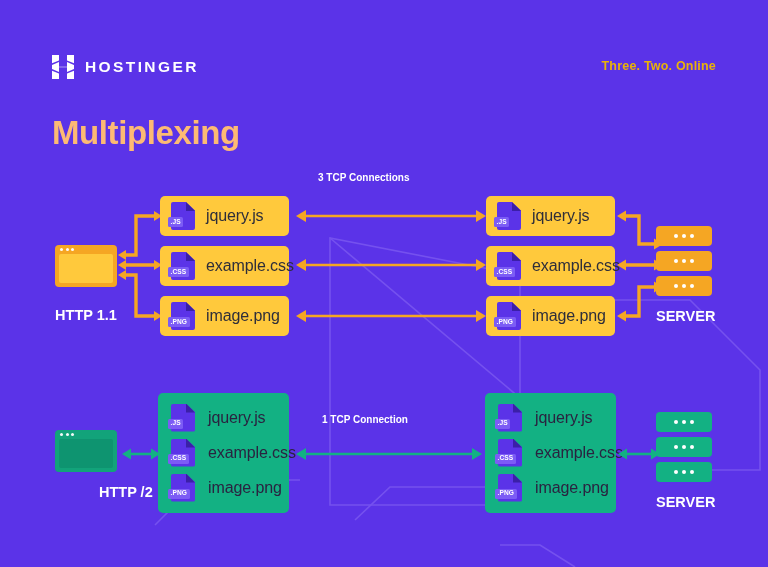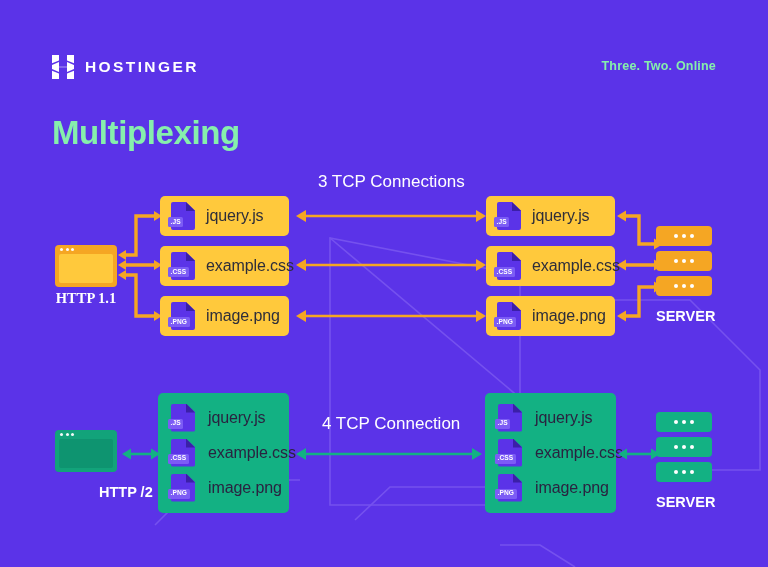--- a/index.html
+++ b/index.html
@@ -11,22 +11,22 @@
     overflow:hidden;
     color:#ffffff;
   }
   
   .bg-deco { position:absolute; inset:0; z-index:0; pointer-events:none; }
 
   
   .brand { position:absolute; left:52px; top:55px; display:flex; align-items:center; gap:11px; z-index:5;justify-content:center; }
   .brand-mark { width:22px; height:24px; display:block; }
   .brand-name { font-size:15.5px; font-weight:bold; letter-spacing:2.4px; color:#fff; line-height:1; }
-  .tagline { position:absolute; right:52px; top:59px; font-size:12.5px; font-weight:bold; color:#86efac; letter-spacing:.2px; z-index:5;}
-  .page-title { position:absolute; left:52px; top:114px; font-size:33px; font-weight:bold; letter-spacing:-.4px; color:#86efac; z-index:5;}
+  .tagline { position:absolute; right:52px; top:59px; font-size:12.5px; font-weight:bold; color:#eab308; letter-spacing:.2px; z-index:5;}
+  .page-title { position:absolute; left:52px; top:114px; font-size:33px; font-weight:bold; letter-spacing:-.4px; color:#fdba74; z-index:5;}
 
   
   .abs { position:absolute; z-index:3; }
 
   
   .browser { border-radius:4px; overflow:hidden; }
   .browser .bar { height:9px; display:flex; align-items:center; padding-left:5px; gap:2.5px;}
   .browser .dot { width:3px; height:3px; border-radius:50%; background:rgba(255,255,255,.95); }
   .browser .screen { flex:1; }
   .browser-yellow { width:62px; height:42px; background:#F5A623; display:flex; flex-direction:column;}
@@ -70,21 +70,21 @@
   .mux-row { display:flex; align-items:center; gap:13px; height:35px; }
 
   
   .server-stack { display:flex; flex-direction:column; gap:5px; }
   .server-bar { width:56px; height:20px; border-radius:4px; display:flex; align-items:center; justify-content:center; gap:4px; }
   .server-bar.orange { background:#F5A623; }
   .server-bar.green  { background:#13B183; }
   .server-bar .sdot { width:4px; height:4px; border-radius:50%; background:#fff; }
 
   
-  .conn-label { font-size:17px; font-weight:normal; color:#fff; white-space:nowrap; }
+  .conn-label { font-size:10px; font-weight:bold; color:#fff; white-space:nowrap; }
 </style>
 </head>
 <body>
 
 <svg class="bg-deco" width="768" height="567" viewBox="0 0 768 567">
   <g stroke="#7A57F0" stroke-width="1.6" fill="none" opacity="0.85">
     <path d="M330 238 L330 505 L520 505 L520 275 Z"></path>
     <path d="M330 238 L520 398"></path>
     <path d="M610 300 L690 300 L760 370 L760 470 L690 470"></path>
     <path d="M355 520 L390 487 L560 487"></path>
@@ -108,21 +108,21 @@
 
 <div class="abs" style="left:55px; top:245px;">
   <div class="browser browser-yellow">
     <div class="bar">
       <span class="dot"></span>
       <span class="dot"></span>
       <span class="dot"></span>
     </div>
     <div class="screen"></div>
   </div>
-  <div class="node-label" style="margin-top:3px;font-family:Liberation Serif, serif;">HTTP 1.1</div>
+  <div class="node-label" style="margin-top:20px;">HTTP 1.1</div>
 </div>
 
 <svg class="abs" style="left:118px; top:196px;" width="48" height="140" viewBox="0 0 48 140">
   <g stroke="#F5A623" stroke-width="3.4" fill="none" stroke-linecap="round">
     <path d="M6 59 L18 59 L18 20 L38 20"></path>
     <path d="M6 69 L38 69"></path>
     <path d="M6 79 L18 79 L18 120 L38 120"></path>
   </g>
   <g fill="#F5A623">
     <path d="M44 20 l-8 -5 v10 Z"></path>
@@ -230,21 +230,21 @@
     </div>
     <div class="server-bar orange">
       <span class="sdot"></span>
       <span class="sdot"></span>
       <span class="sdot"></span>
     </div>
   </div>
   <div class="node-label" style="margin-top:12px;">SERVER</div>
 </div>
 
-<div class="abs conn-label" style="left:322px; top:414px;">4 TCP Connection</div>
+<div class="abs conn-label" style="left:322px; top:414px;">1 TCP Connection</div>
 
 <div class="abs" style="left:55px; top:430px;">
   <div class="browser browser-green">
     <div class="bar">
       <span class="dot"></span>
       <span class="dot"></span>
       <span class="dot"></span>
     </div>
     <div class="screen"></div>
   </div>

